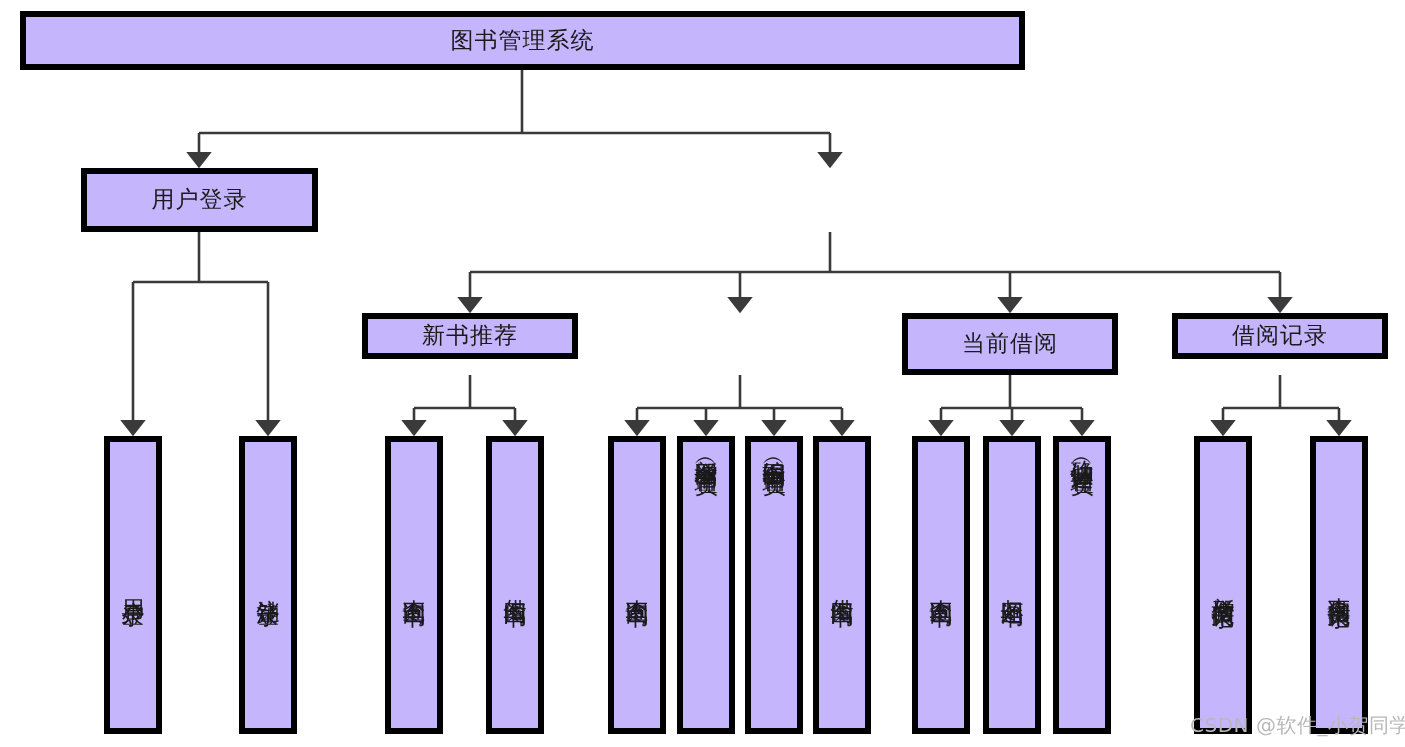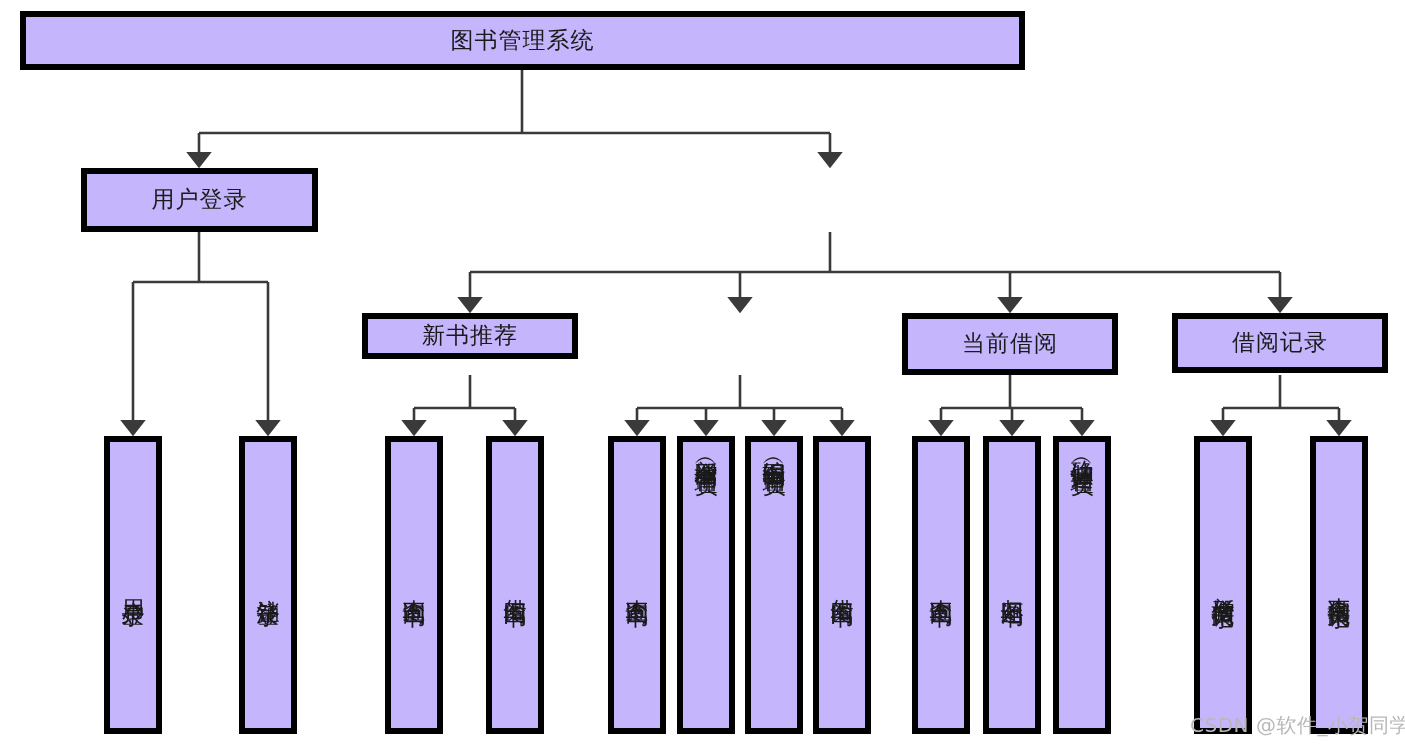--- a/index.html
+++ b/index.html
@@ -137,21 +137,21 @@
   <div class="node level1" style="left:81px; top:168px; width:237px; height:64px;">
     <span class="node-label">用户登录</span>
   </div>
 
   <div class="node level2" style="left:362px; top:313px; width:216px; height:46px;">
     <span class="node-label">新书推荐</span>
   </div>
   <div class="node level2" style="left:902px; top:313px; width:216px; height:62px;">
     <span class="node-label">当前借阅</span>
   </div>
-  <div class="node level2" style="left:1172px; top:313px; width:216px; height:60px;">
+  <div class="node level2" style="left:1172px; top:313px; width:216px; height:46px;">
     <span class="node-label">借阅记录</span>
   </div>
 
   <div class="node leaf center-text" style="left:104px; top:436px; width:58px; height:298px;">
     <span class="node-label">用户登录</span>
   </div>
   <div class="node leaf center-text" style="left:239px; top:436px; width:58px; height:298px;">
     <span class="node-label">注销登录</span>
   </div>
 

